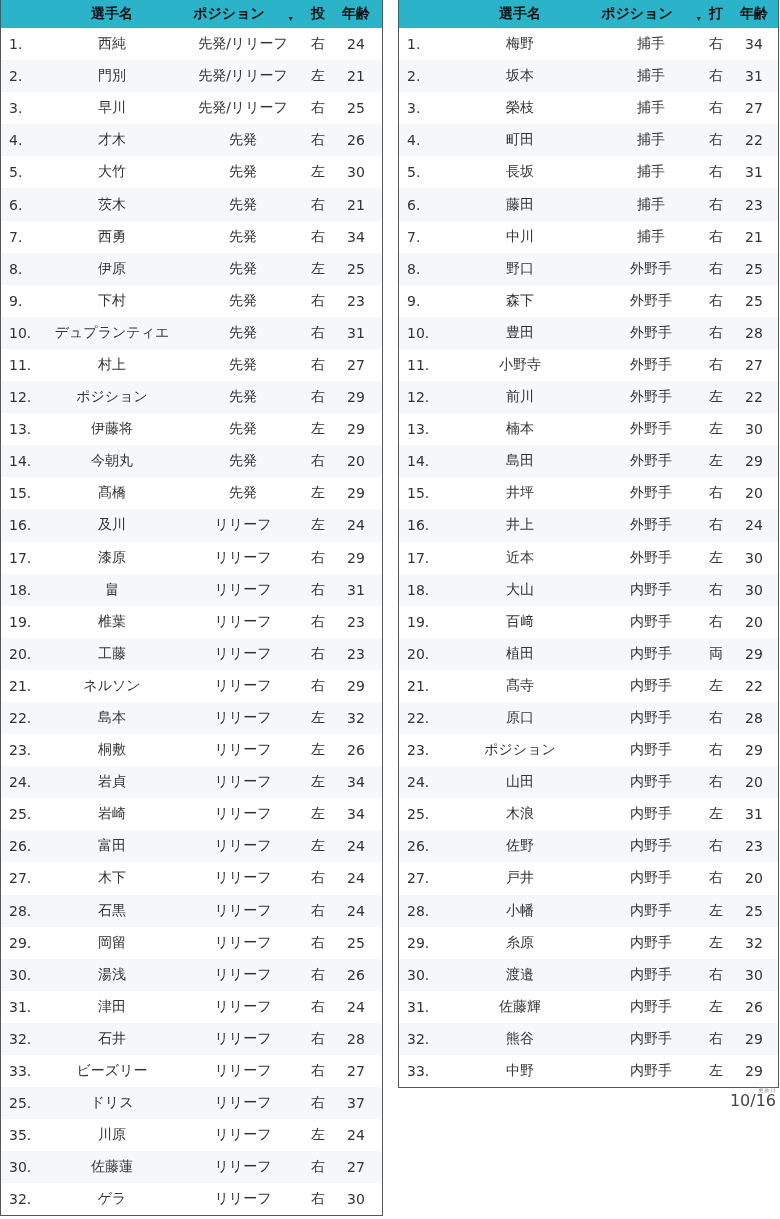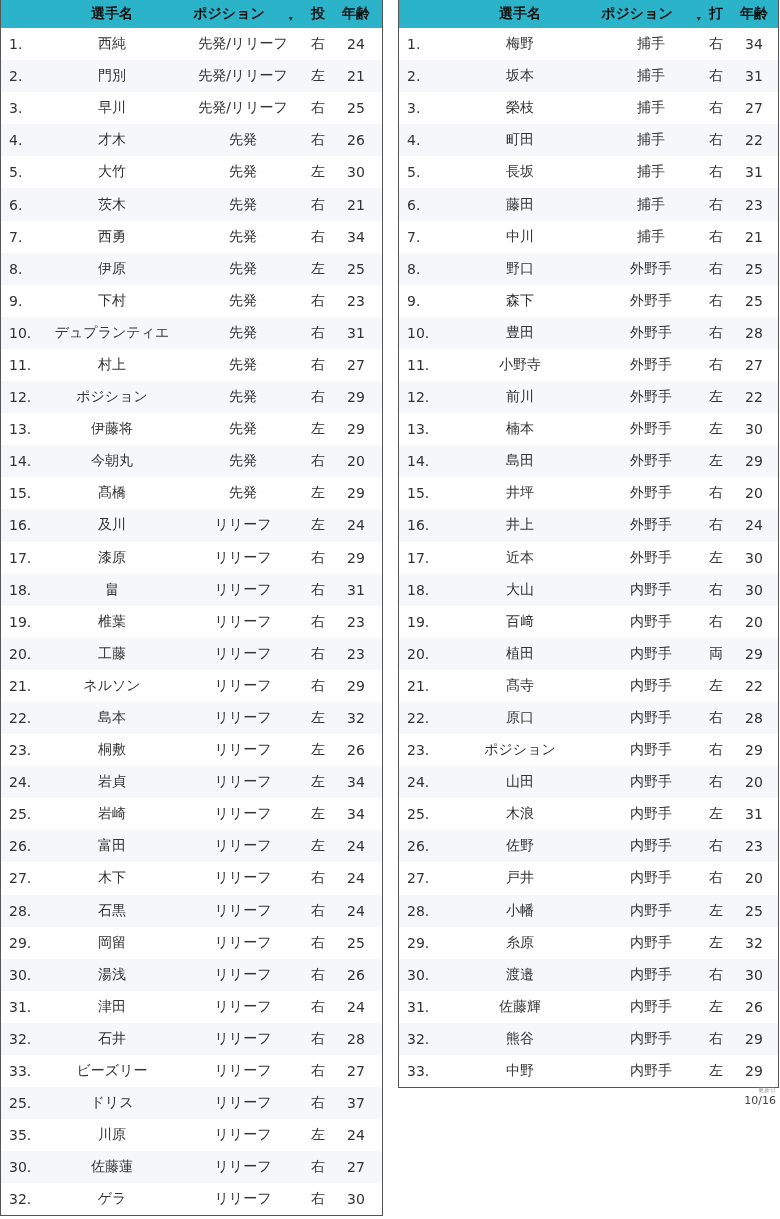--- a/index.html
+++ b/index.html
@@ -33,21 +33,21 @@
   .c-pos { width: 120px; text-align: center; white-space: nowrap; }
   #tbl-right .c-pos { width: 100px; }
   .c-hand { width: 30px; text-align: center; }
   .c-age { width: 46px; text-align: center; }
   .hdr .c-pos { display: flex; justify-content: center; align-items: flex-end; gap: 24px; }
   .sort-icon { font-size: 8px; color: #222222; }
   .footer {
     position: absolute; right: 4px; top: 1086px; text-align: right;
   }
   .footer .upd { font-size: 6px; color: #999999; line-height: 8px; }
-  .footer .date { font-size: 11px; color: #444444; line-height: 13px; }
+  .footer .date { font-size: 16px; color: #444444; line-height: 13px; }
 </style>
 </head>
 <body>
 
 <div class="tbl" id="tbl-left">
   <div class="hdr">
     <div class="c-no"></div>
     <div class="c-name">選手名</div>
     <div class="c-pos">
       <span>ポジション</span>

